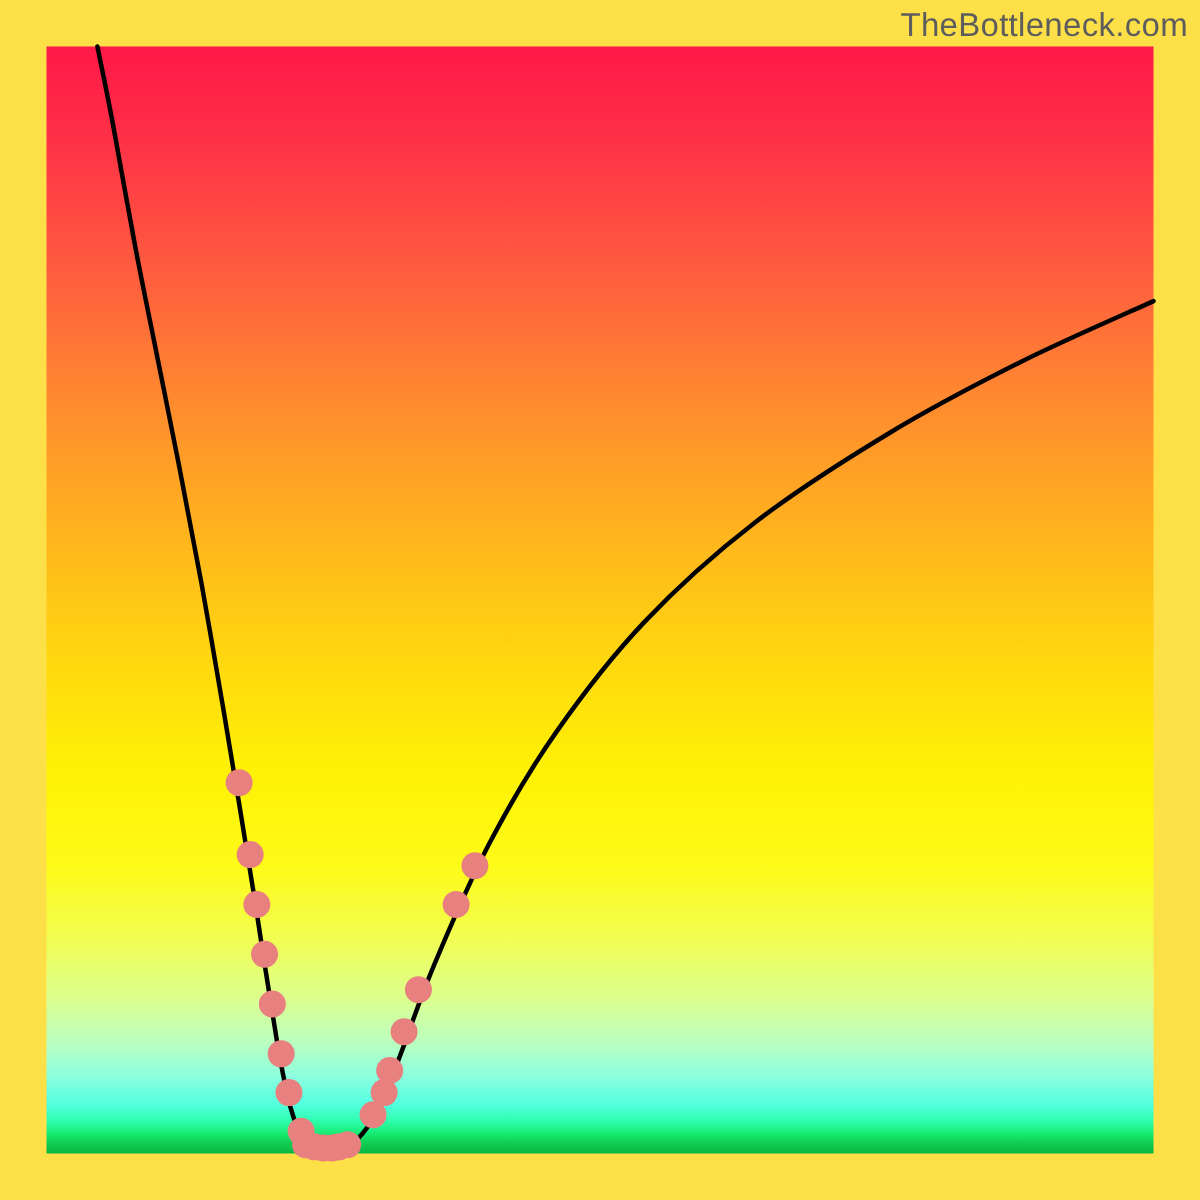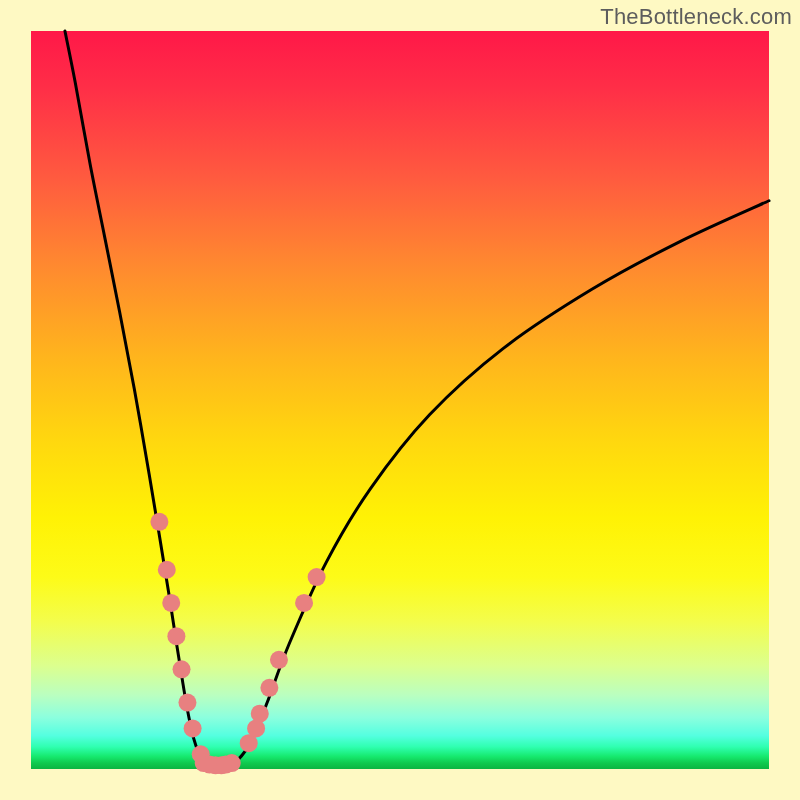--- a/index.html
+++ b/index.html
@@ -9,21 +9,21 @@
     height: 800px;
     overflow: hidden;
     background: #000;
     font-family: Arial, Helvetica, sans-serif;
   }
   .frame {
     position: absolute;
     top: 0; left: 0;
     width: 800px;
     height: 800px;
-    background: #fef9c3;
+    background: #fde047;
   }
   .plot-area {
     position: absolute;
     top: 31px;
     left: 31px;
     width: 738px;
     height: 738px;
     
   }
   .gradient {

